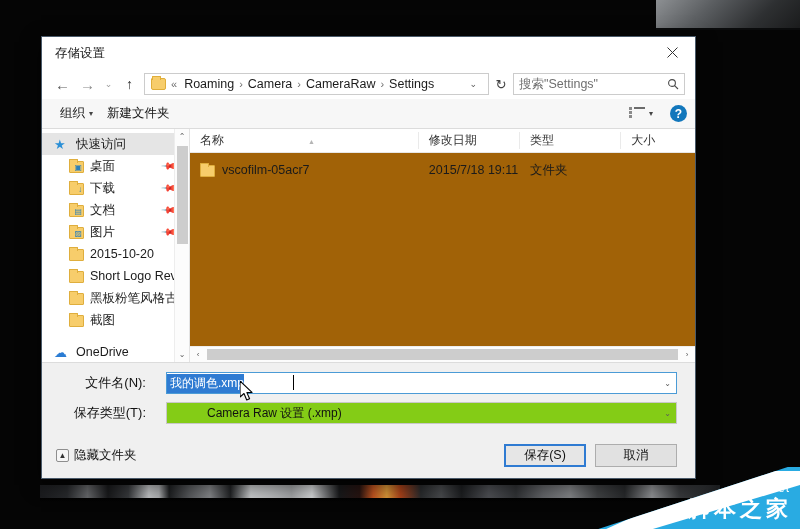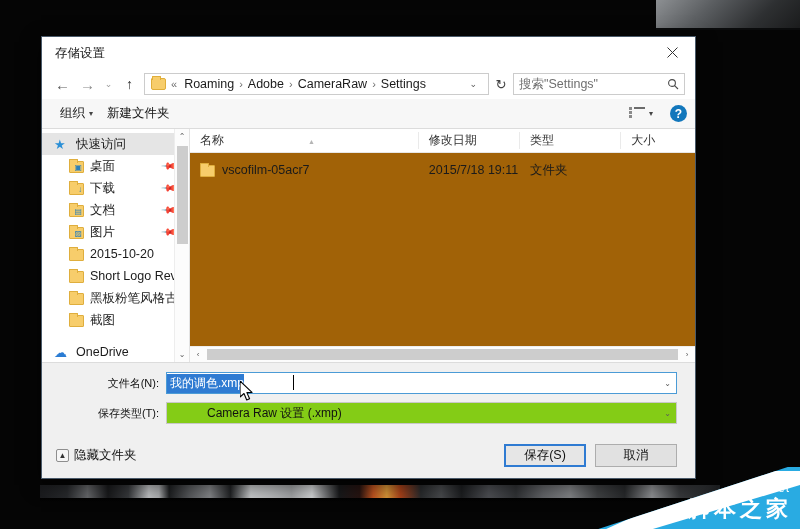--- a/index.html
+++ b/index.html
@@ -244,21 +244,21 @@
   .hs-track { flex: 1 1 auto; height: 15px; position: relative; }
   .hs-thumb { position: absolute; left: 1px; right: 1px; top: 2px; bottom: 2px; background: #cdcdcd; }
 
   
   .form-area {
     flex: 0 0 auto; background: #f0f0f0; padding: 9px 18px 0 18px;
     border-top: 1px solid #dcdcdc;
   }
   .form-row { display: flex; align-items: center; height: 22px; margin-bottom: 8px; }
   .form-label {
-    width: 106px; text-align: right; padding-right: 7px; font-size: 11px; color: #111;
+    width: 106px; text-align: right; padding-right: 20px; font-size: 13px; color: #111;
     flex: 0 0 auto;
   }
   .combo {
     flex: 1 1 auto; height: 22px; background: #fff; border: 1px solid #b4b4b4;
     display: flex; align-items: center; position: relative; min-width: 0;
   }
   .combo.focused { border-color: #4b9bd6; }
   .combo .val {
     padding-left: 4px; font-size: 12px; color: #111; white-space: nowrap; overflow: hidden;
   }
@@ -318,21 +318,21 @@
     <div class="nav-btn enabled">←</div>
     <div class="nav-btn">→</div>
     <div class="nav-btn small">⌄</div>
     <div class="nav-btn up">↑</div>
 
     <div class="addressbar">
       <span class="addr-folder-icon"></span>
       <span class="crumb-dbl">«</span>
       <span class="crumb">Roaming</span>
       <span class="crumb-sep">›</span>
-      <span class="crumb">Adobe</span>
+      <span class="crumb">Camera</span>
       <span class="crumb-sep">›</span>
       <span class="crumb">CameraRaw</span>
       <span class="crumb-sep">›</span>
       <span class="crumb">Settings</span>
       <span class="addr-spacer"></span>
       <span class="addr-chevron">⌄</span>
     </div>
 
     <div class="refresh-btn">↻</div>
 

